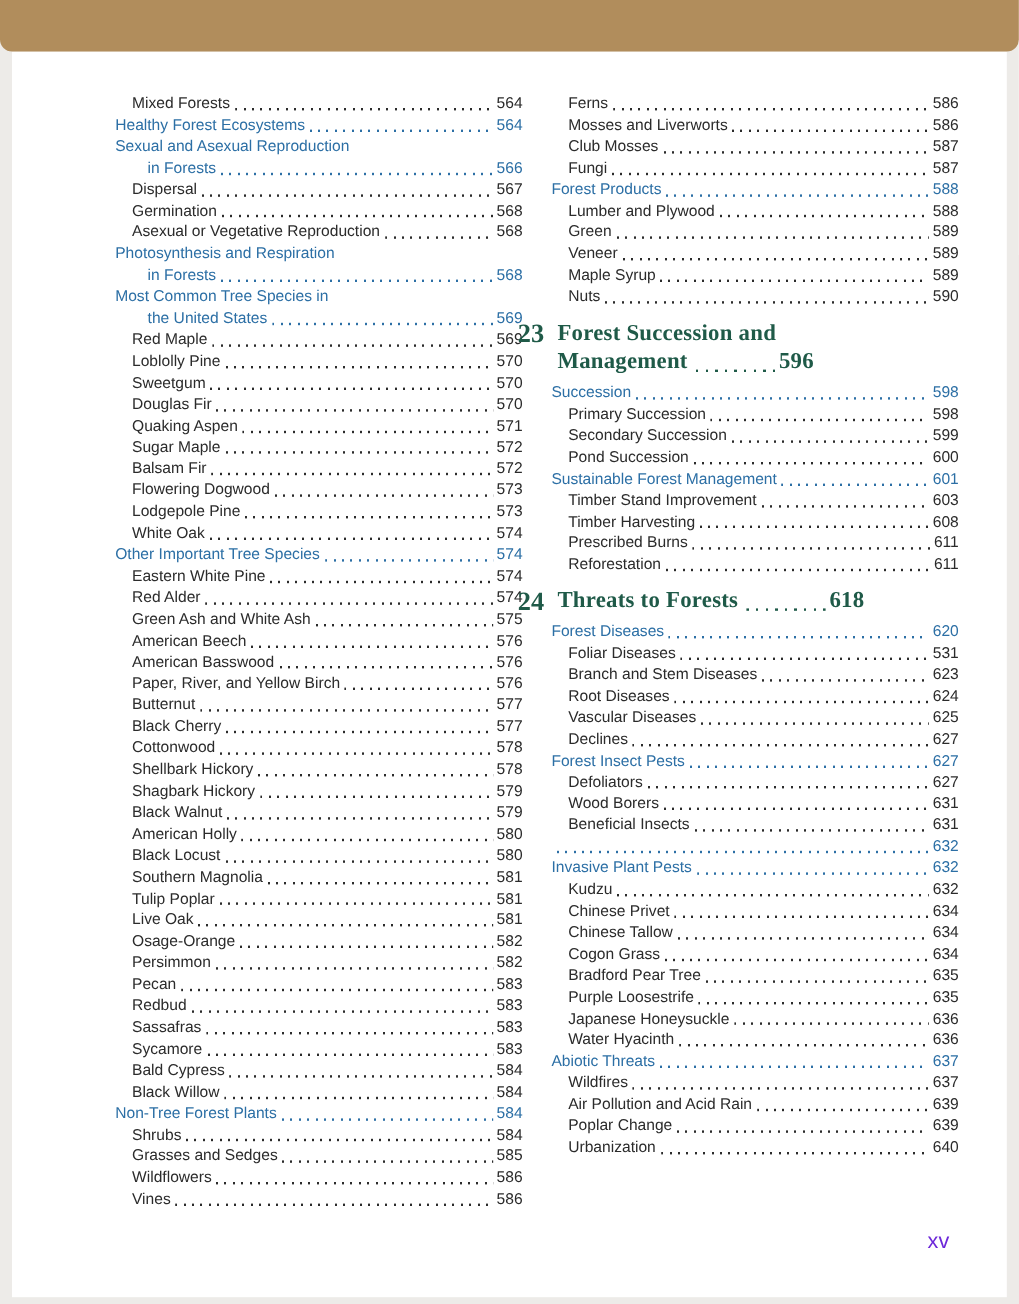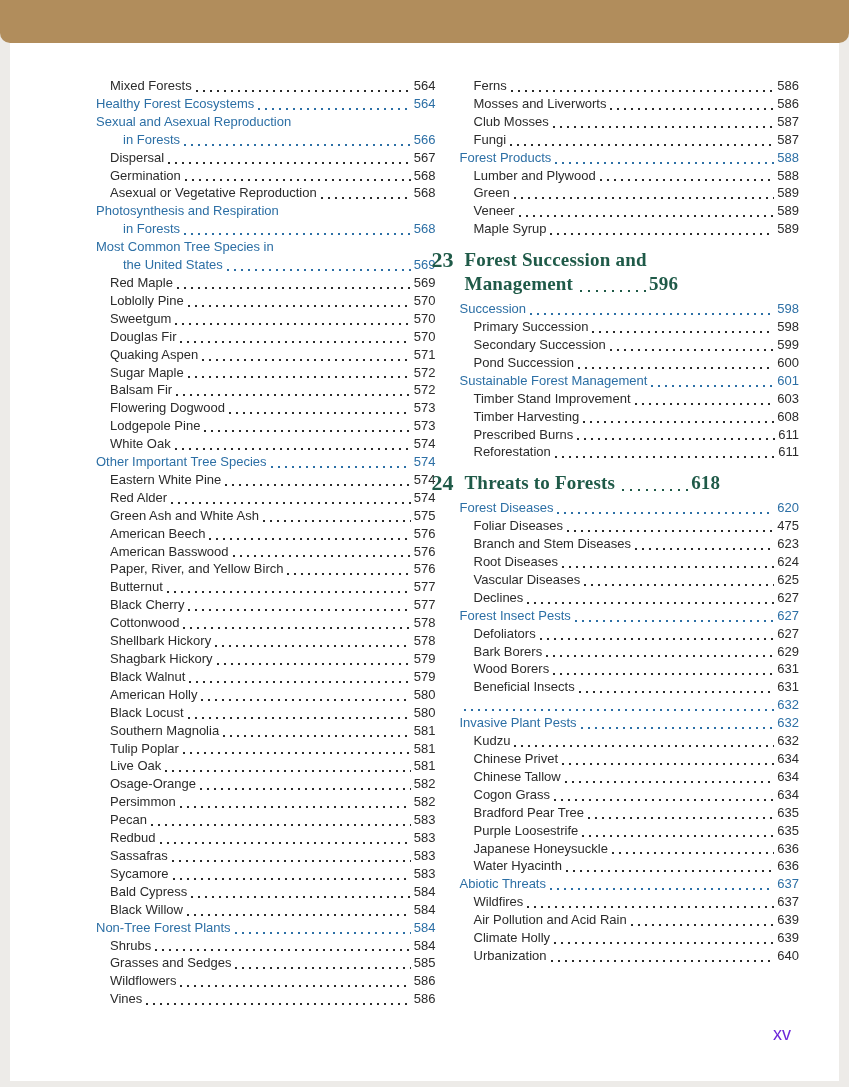--- a/index.html
+++ b/index.html
@@ -371,20 +371,25 @@
         </div>
         <div class="row entry">
           <span class="label">Veneer</span>
           <span class="leader"></span>
           <span class="pg">589</span>
         </div>
         <div class="row entry">
           <span class="label">Maple Syrup</span>
           <span class="leader"></span>
           <span class="pg">589</span>
+        </div>
+        <div class="row entry">
+          <span class="label">Nuts</span>
+          <span class="leader"></span>
+          <span class="pg">590</span>
         </div>
         <div class="chapter">
           <span class="ch-num">23</span>
           <span class="ch-lines">
             <span class="ch-line">Forest Succession and</span>
             <span class="ch-pageline">
               <span>Management</span>
               <span class="ch-leader"></span>
               <span class="ch-pg">596</span>
             </span>
@@ -446,21 +451,21 @@
           </span>
         </div>
         <div class="row head">
           <span class="label">Forest Diseases</span>
           <span class="leader"></span>
           <span class="pg">620</span>
         </div>
         <div class="row entry">
           <span class="label">Foliar Diseases</span>
           <span class="leader"></span>
-          <span class="pg">475</span>
+          <span class="pg">531</span>
         </div>
         <div class="row entry">
           <span class="label">Branch and Stem Diseases</span>
           <span class="leader"></span>
           <span class="pg">623</span>
         </div>
         <div class="row entry">
           <span class="label">Root Diseases</span>
           <span class="leader"></span>
           <span class="pg">624</span>
@@ -479,25 +484,20 @@
           <span class="label">Forest Insect Pests</span>
           <span class="leader"></span>
           <span class="pg">627</span>
         </div>
         <div class="row entry">
           <span class="label">Defoliators</span>
           <span class="leader"></span>
           <span class="pg">627</span>
         </div>
         <div class="row entry">
-          <span class="label">Bark Borers</span>
-          <span class="leader"></span>
-          <span class="pg">629</span>
-        </div>
-        <div class="row entry">
           <span class="label">Wood Borers</span>
           <span class="leader"></span>
           <span class="pg">631</span>
         </div>
         <div class="row entry">
           <span class="label">Beneficial Insects</span>
           <span class="leader"></span>
           <span class="pg">631</span>
         </div>
         <div class="row head">
@@ -558,21 +558,21 @@
           <span class="label">Wildfires</span>
           <span class="leader"></span>
           <span class="pg">637</span>
         </div>
         <div class="row entry">
           <span class="label">Air Pollution and Acid Rain</span>
           <span class="leader"></span>
           <span class="pg">639</span>
         </div>
         <div class="row entry">
-          <span class="label">Climate Holly</span>
+          <span class="label">Poplar Change</span>
           <span class="leader"></span>
           <span class="pg">639</span>
         </div>
         <div class="row entry">
           <span class="label">Urbanization</span>
           <span class="leader"></span>
           <span class="pg">640</span>
         </div>
       </div>
   </div>

